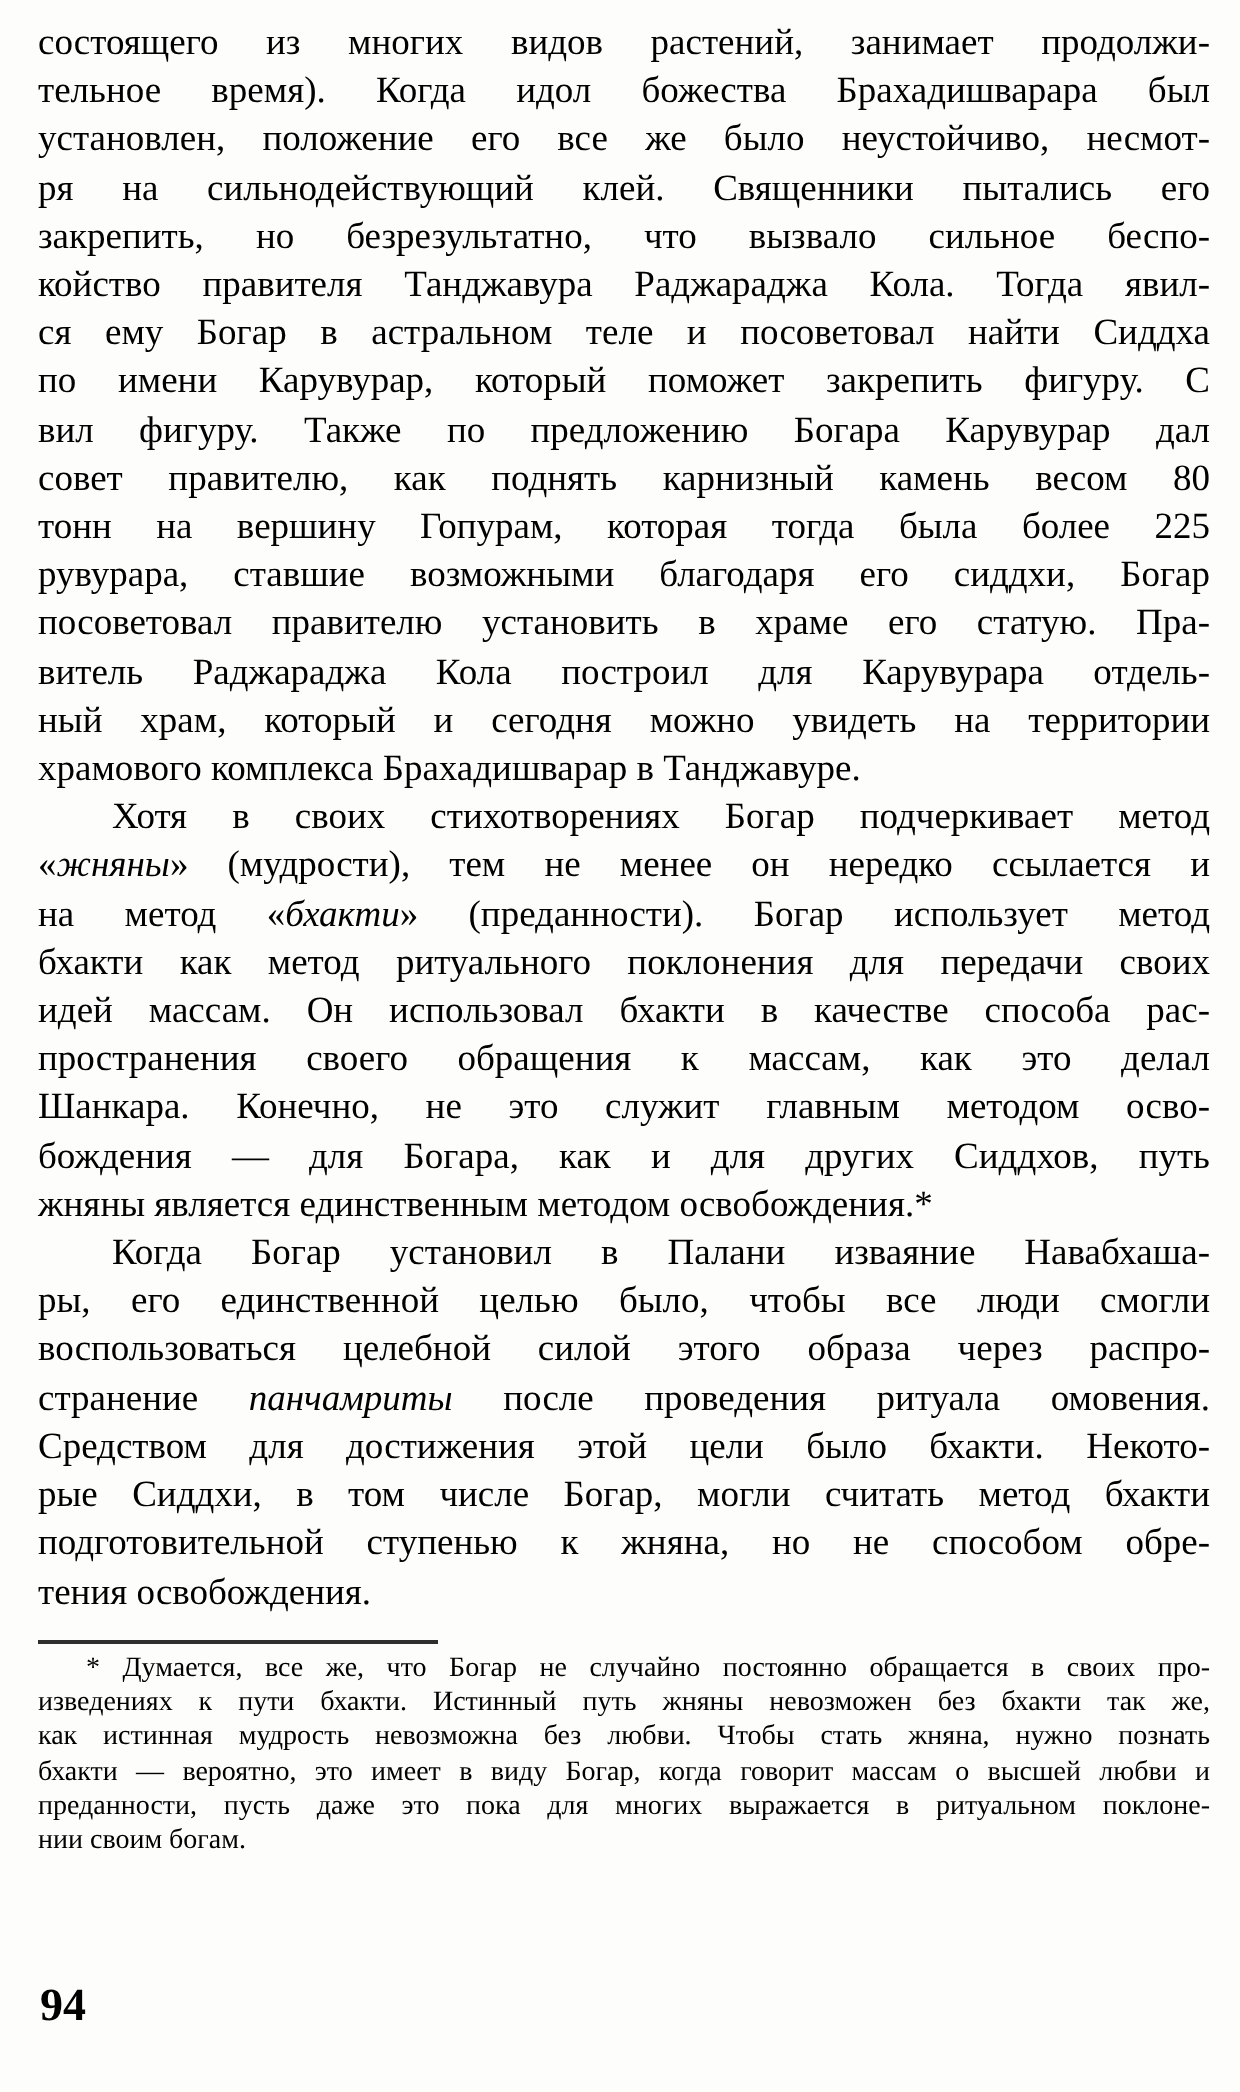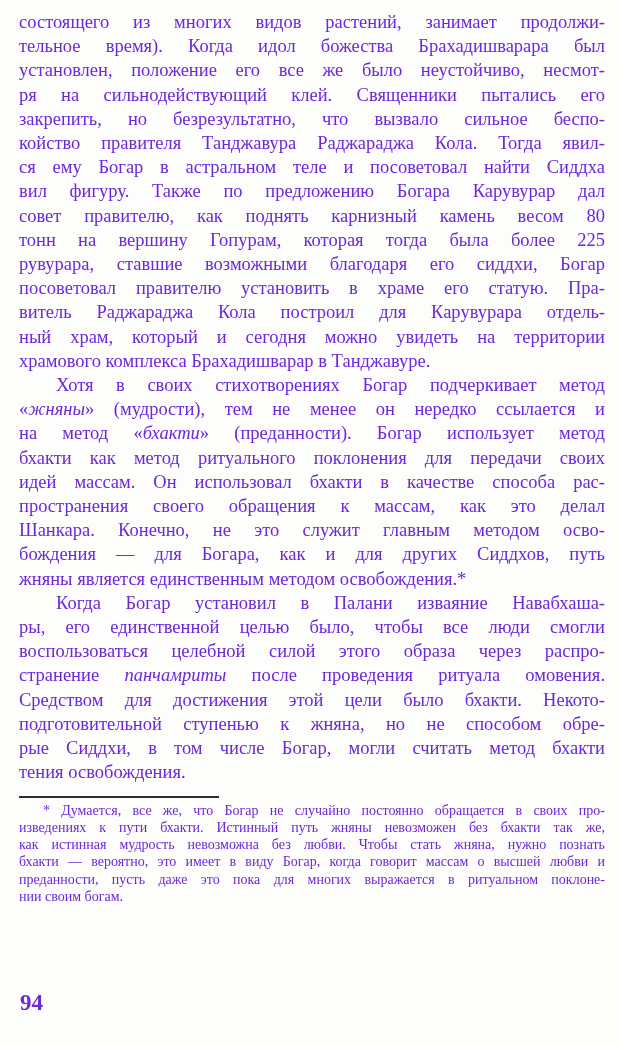--- a/index.html
+++ b/index.html
@@ -1,21 +1,21 @@
 <!DOCTYPE html>
 <html lang="ru"><head>
 <meta charset="utf-8">
 <style>
   html, body { margin: 0; padding: 0; }
   .page {
     position: relative;
     width: 620px;
     height: 1046px;
     background: #fdfdfb;
-    color: #6d28d9;
+    color: #000000;
     font-family: "Liberation Serif", "DejaVu Serif", serif;
     overflow: hidden;
   }
   .body-text {
     position: absolute;
     left: 19px;
     top: 10px;
     width: 586px;
   }
   .line {
@@ -54,20 +54,21 @@
   <div class="body-text">
 
     <div class="para">
       <div class="line">состоящего из многих видов растений, занимает продолжи-</div>
       <div class="line">тельное время). Когда идол божества Брахадишварара был</div>
       <div class="line">установлен, положение его все же было неустойчиво, несмот-</div>
       <div class="line">ря на сильнодействующий клей. Священники пытались его</div>
       <div class="line">закрепить, но безрезультатно, что вызвало сильное беспо-</div>
       <div class="line">койство правителя Танджавура Раджараджа Кола. Тогда явил-</div>
       <div class="line">ся ему Богар в астральном теле и посоветовал найти Сиддха</div>
+      <div class="line">по имени Карувурар, который поможет закрепить фигуру. С</div>
       <div class="line">вил фигуру. Также по предложению Богара Карувурар дал</div>
       <div class="line">совет правителю, как поднять карнизный камень весом 80</div>
       <div class="line">тонн на вершину Гопурам, которая тогда была более 225</div>
       <div class="line">рувурара, ставшие возможными благодаря его сиддхи, Богар</div>
       <div class="line">посоветовал правителю установить в храме его статую. Пра-</div>
       <div class="line">витель Раджараджа Кола построил для Карувурара отдель-</div>
       <div class="line">ный храм, который и сегодня можно увидеть на территории</div>
       <div class="line last">храмового комплекса Брахадишварар в Танджавуре.</div>
     </div>
 
@@ -82,22 +83,22 @@
       <div class="line">бождения — для Богара, как и для других Сиддхов, путь</div>
       <div class="line last"><span>жняны является единственным методом освобождения.</span><span>*</span></div>
     </div>
 
     <div class="para">
       <div class="line indent">Когда Богар установил в Палани изваяние Навабхаша-</div>
       <div class="line">ры, его единственной целью было, чтобы все люди смогли</div>
       <div class="line">воспользоваться целебной силой этого образа через распро-</div>
       <div class="line"><span>странение </span><em>панчамриты</em><span> после проведения ритуала омовения.</span></div>
       <div class="line">Средством для достижения этой цели было бхакти. Некото-</div>
+      <div class="line">рые Сиддхи, в том числе Богар, могли считать метод бхакти</div>
       <div class="line">подготовительной ступенью к жняна, но не способом обре-</div>
-      <div class="line">рые Сиддхи, в том числе Богар, могли считать метод бхакти</div>
       <div class="line last">тения освобождения.</div>
     </div>
 
     <div class="footnote-rule"></div>
 
     <div class="footnote">
       <div class="line fline indent"><span>*</span><span> Думается, все же, что Богар не случайно постоянно обращается в своих про-</span></div>
       <div class="line fline">изведениях к пути бхакти. Истинный путь жняны невозможен без бхакти так же,</div>
       <div class="line fline">как истинная мудрость невозможна без любви. Чтобы стать жняна, нужно познать</div>
       <div class="line fline">бхакти — вероятно, это имеет в виду Богар, когда говорит массам о высшей любви и</div>

